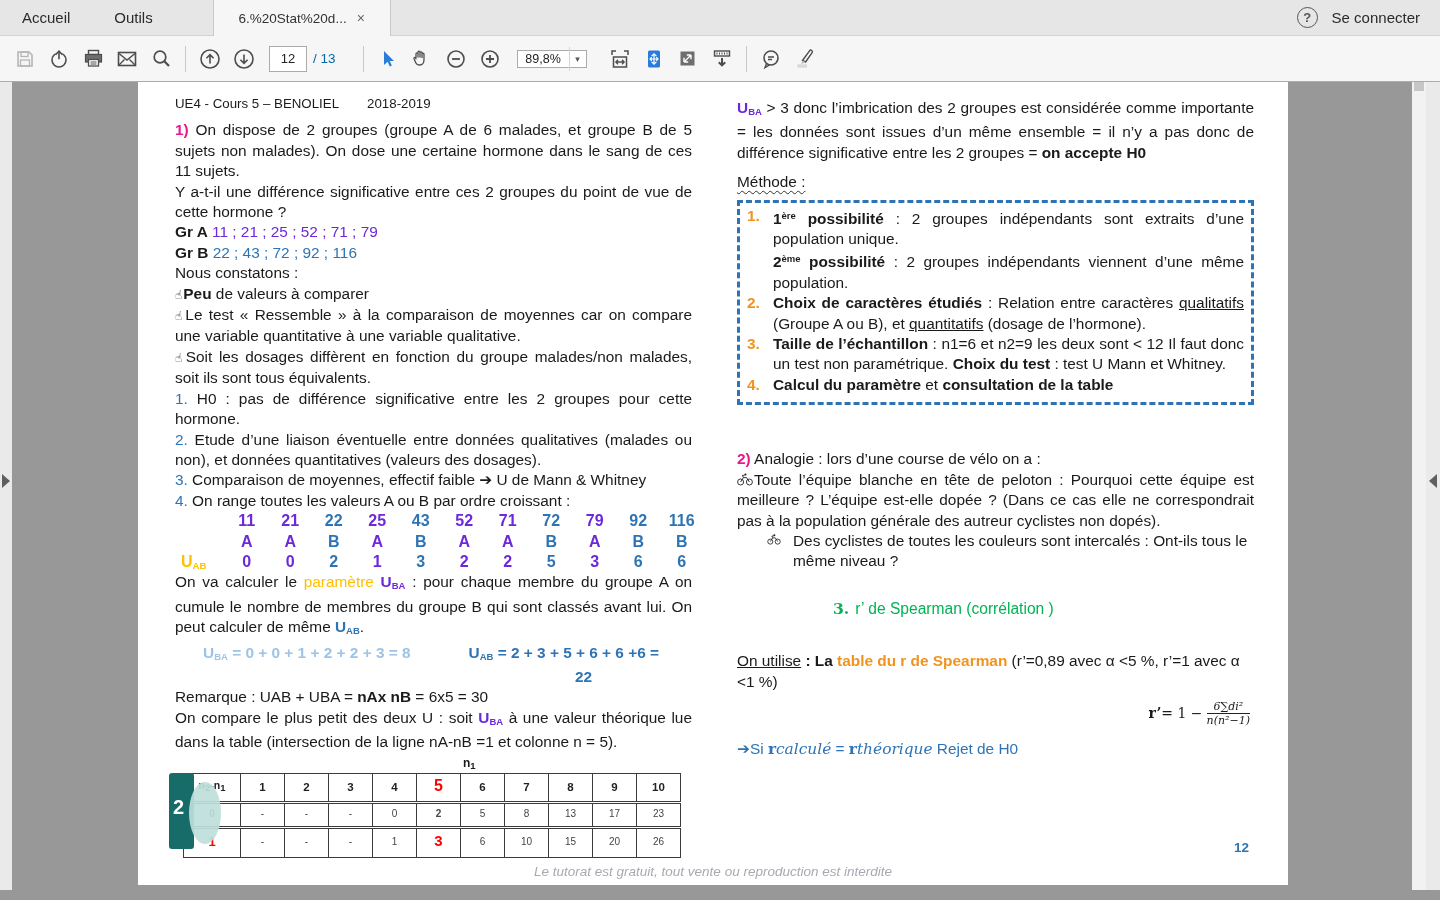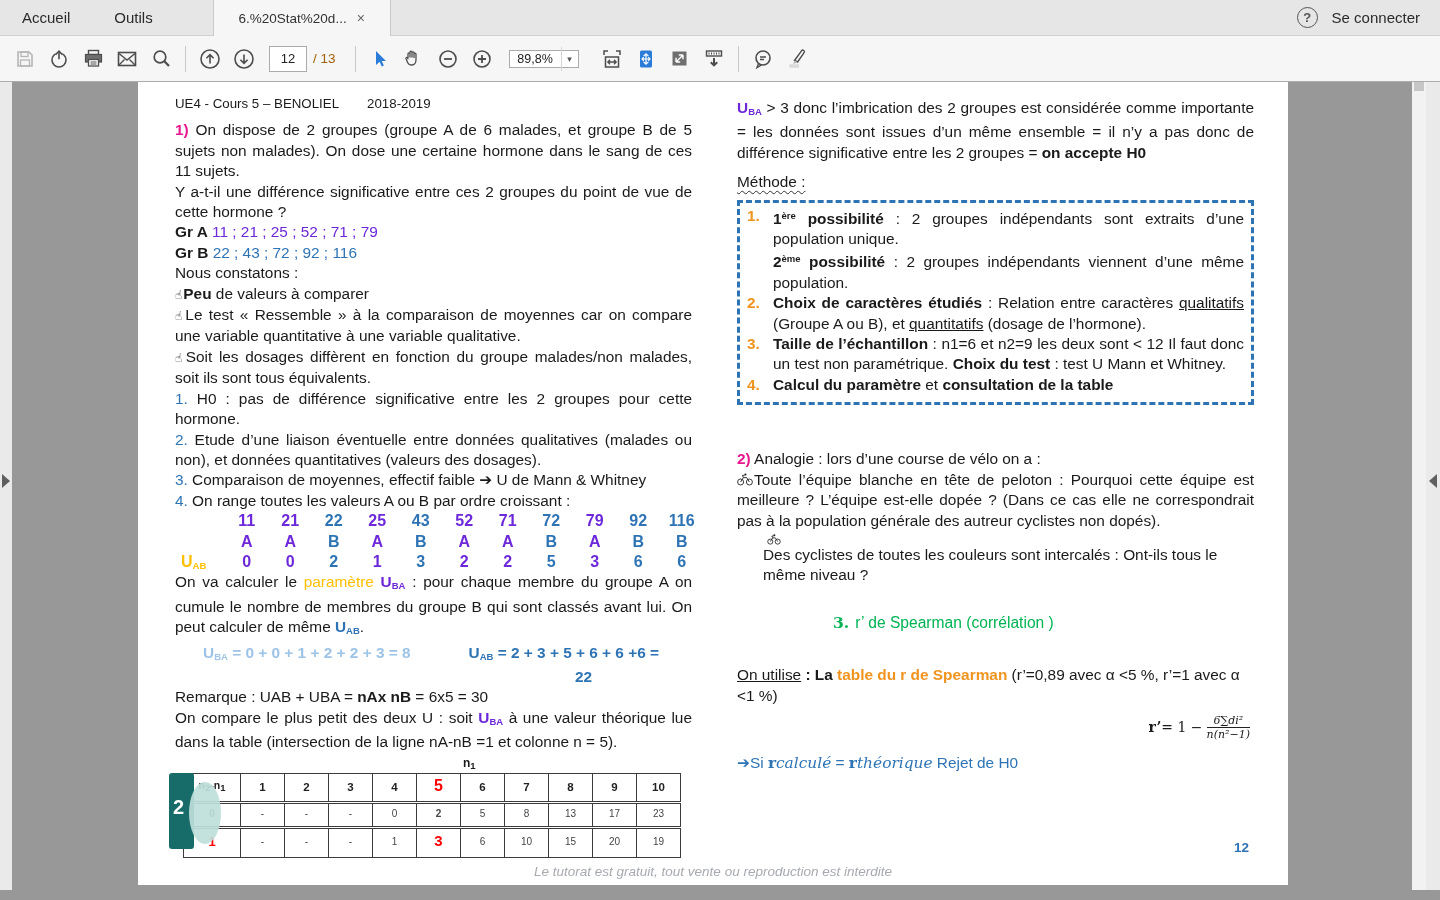--- a/index.html
+++ b/index.html
@@ -19,21 +19,21 @@
   .helpcirc { width:21px; height:21px; border:1.6px solid #555; border-radius:50%;
     display:flex; align-items:center; justify-content:center; font-size:13px; color:#555; font-weight:bold;}
   .signin { font-size:15px; color:#2b2b2b; font-weight:500;}
 
   .toolbar { position:absolute; left:0; top:36px; width:1440px; height:46px; background:#F6F6F6;
     border-bottom:1px solid #ABABAB; display:flex; align-items:center; padding-left:8px; z-index:30;}
   .tbtn { width:34px; height:34px; display:flex; align-items:center; justify-content:center; flex:none;}
   .tsep { width:1px; height:26px; background:#C9C9C9; margin:0 7px; flex:none;}
   .pageinput { width:38px; height:26px; border:1px solid #ABABAB; background:#fff; text-align:center;
     font-size:13px; font-family:"Liberation Sans",sans-serif; color:#222; margin:0 6px 0 8px;}
-  .pagetotal { font-size:13.5px; color:#a16207; margin-right:12px; white-space:pre;}
+  .pagetotal { font-size:13.5px; color:#0369a1; margin-right:20px; white-space:pre;}
   .zoombox { width:70px; height:18px; border:1px solid #ABABAB; background:#fff; display:flex;
     align-items:center; margin-left:10px;}
   .zoombox .zl { flex:1; text-align:center; font-size:12.5px; color:#222;}
   .zoombox .zdiv { width:1px; height:24px; background:#D5D5D5;}
   .zoombox .caret { width:16px; text-align:center; font-size:9px; color:#555;}
   .viewgrp { margin-left:16px; display:flex;}
 
   
   .docarea { position:absolute; left:0; top:72px; width:1440px; height:818px; background:#989898;}
   .sidebar-l { position:absolute; left:0; top:0; width:12px; height:818px; background:#EAEAEA;}
@@ -103,21 +103,21 @@
   .concl .arr { font-family:"DejaVu Sans",sans-serif; font-size:17px;}
 
   
   .author { text-align:right; font-size:13.3px; margin-bottom:4px;}
   .methode { margin-top:9px;}
   .dashbox { margin-top:7px; border:3px dashed #2E74B5; padding:3px 7px 7px 7px;}
   .bitem { display:flex;}
   .bnum { width:26px; flex:none;}
   .bbody { flex:1;}
   .p2 { margin-top:44px;}
-  .bike2row { display:flex; margin-left:26px; margin-top:0;flex-direction:column;}
+  .bike2row { display:flex; margin-left:26px; margin-top:0;}
   .bike2row .bi { width:30px; flex:none; padding-top:3px; padding-left:4px;}
   .s3 { margin-top:27px; margin-left:96px; font-size:15.6px;}
   .s3 .num { font-family:"DejaVu Serif",serif; font-weight:bold; margin-right:6px;}
   .usepara { margin-top:32px;}
   .formula { text-align:right; margin:8px 4px 2px 0; font-family:"DejaVu Serif",serif; font-size:14px;}
   .frac { display:inline-flex; flex-direction:column; text-align:center; vertical-align:middle;
     font-size:11px; font-style:italic; line-height:13px; margin-left:4px;}
   .fnum { border-bottom:1px solid #222; padding:0 3px;}
   .cline { margin-top:12px; color:#2E74B5;}
   .cline .rr { font-family:"DejaVu Serif",serif; font-weight:bold;}
@@ -445,21 +445,21 @@
             <td class="c0"><span class="cellz r1lab">1</span></td>
             <td><span class="cellz">-</span></td>
             <td><span class="cellz">-</span></td>
             <td><span class="cellz">-</span></td>
             <td><span class="cellz">1</span></td>
             <td><span class="cellz big3">3</span></td>
             <td><span class="cellz">6</span></td>
             <td><span class="cellz">10</span></td>
             <td><span class="cellz">15</span></td>
             <td><span class="cellz">20</span></td>
-            <td><span class="cellz">19</span></td>
+            <td><span class="cellz">26</span></td>
           </tr>
         </tbody>
           </table>
       </div>
     </div>
 
     <div class="colR">
       <div class="author"></div>
       <div class="just">
         <span class="lb b"><span>U</span><sub>BA</sub></span><span> &gt; 3 donc l’imbrication des 2 groupes est considérée comme importante = les données sont issues d’un même ensemble = il n’y a pas donc de différence significative entre les 2 groupes = </span><span class="b">on accepte H0</span>

